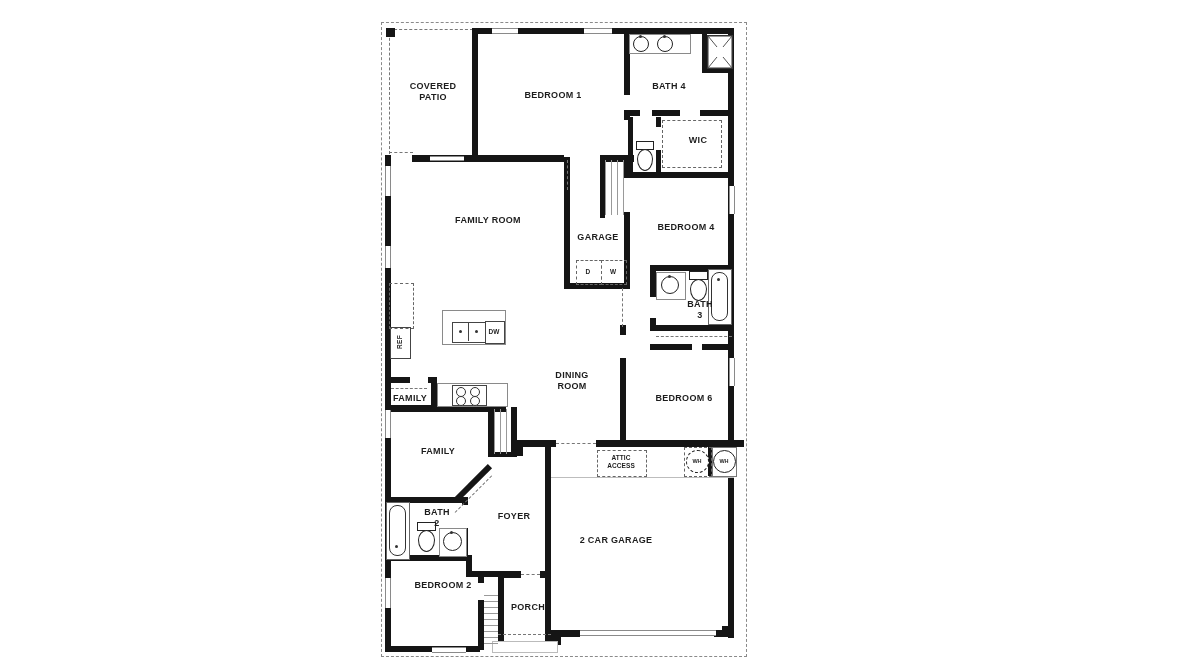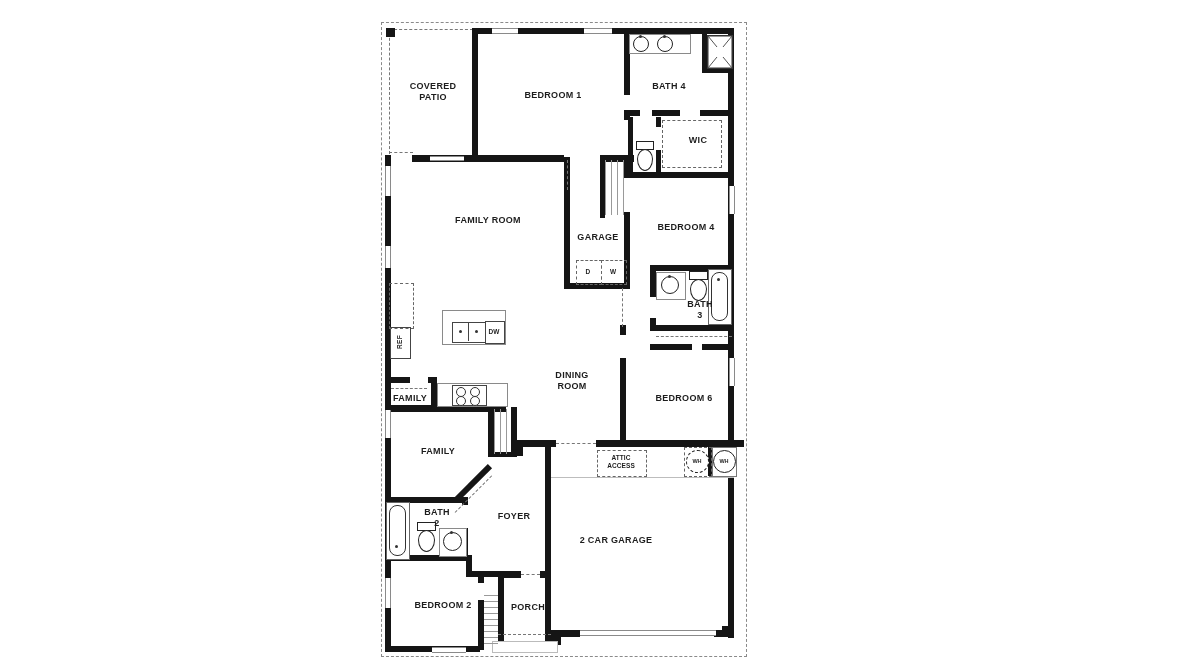--- a/index.html
+++ b/index.html
@@ -212,21 +212,21 @@
   <div class="lbl" style="left:700px;top:310px;">BATH
 3</div>
   <div class="lbl" style="left:572px;top:381px;">DINING
 ROOM</div>
   <div class="lbl" style="left:684px;top:398px;">BEDROOM 6</div>
   <div class="lbl" style="left:410px;top:398px;">FAMILY</div>
   <div class="lbl" style="left:438px;top:451px;">FAMILY</div>
   <div class="lbl" style="left:437px;top:518px;">BATH
 2</div>
   <div class="lbl" style="left:514px;top:516px;">FOYER</div>
-  <div class="lbl" style="left:443px;top:605px;">BEDROOM 2</div>
+  <div class="lbl" style="left:443px;top:585px;">BEDROOM 2</div>
   <div class="lbl" style="left:528px;top:607px;">PORCH</div>
   <div class="lbl" style="left:616px;top:540px;">2 CAR GARAGE</div>
   <div class="lbl sm" style="left:621px;top:462px;">ATTIC
 ACCESS</div>
   <div class="lbl vert" style="left:400px;top:342px;">REF</div>
   <div class="lbl sm" style="left:494px;top:332px;">DW</div>
   <div class="lbl sm" style="left:588px;top:272px;">D</div>
   <div class="lbl sm" style="left:613px;top:272px;">W</div>
   <div class="lbl xs" style="left:697px;top:461px;">WH</div>
   <div class="lbl xs" style="left:724px;top:461px;">WH</div>

